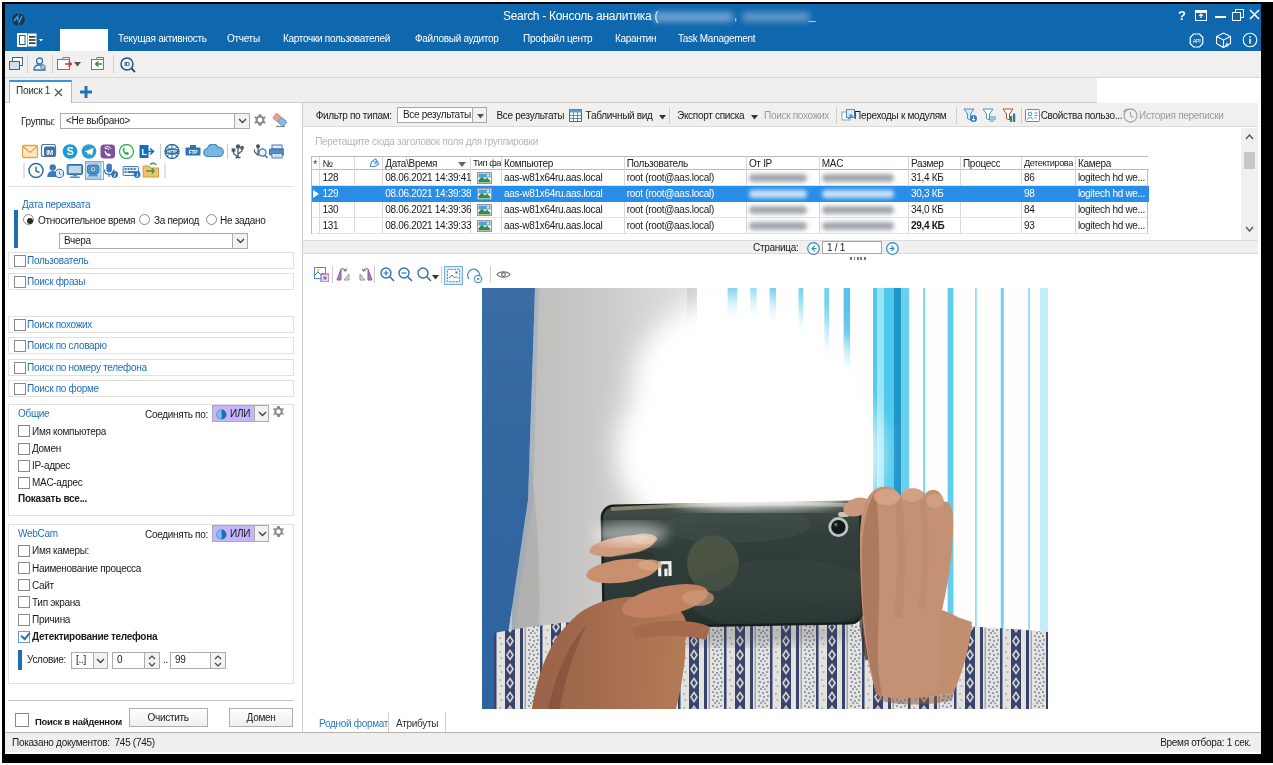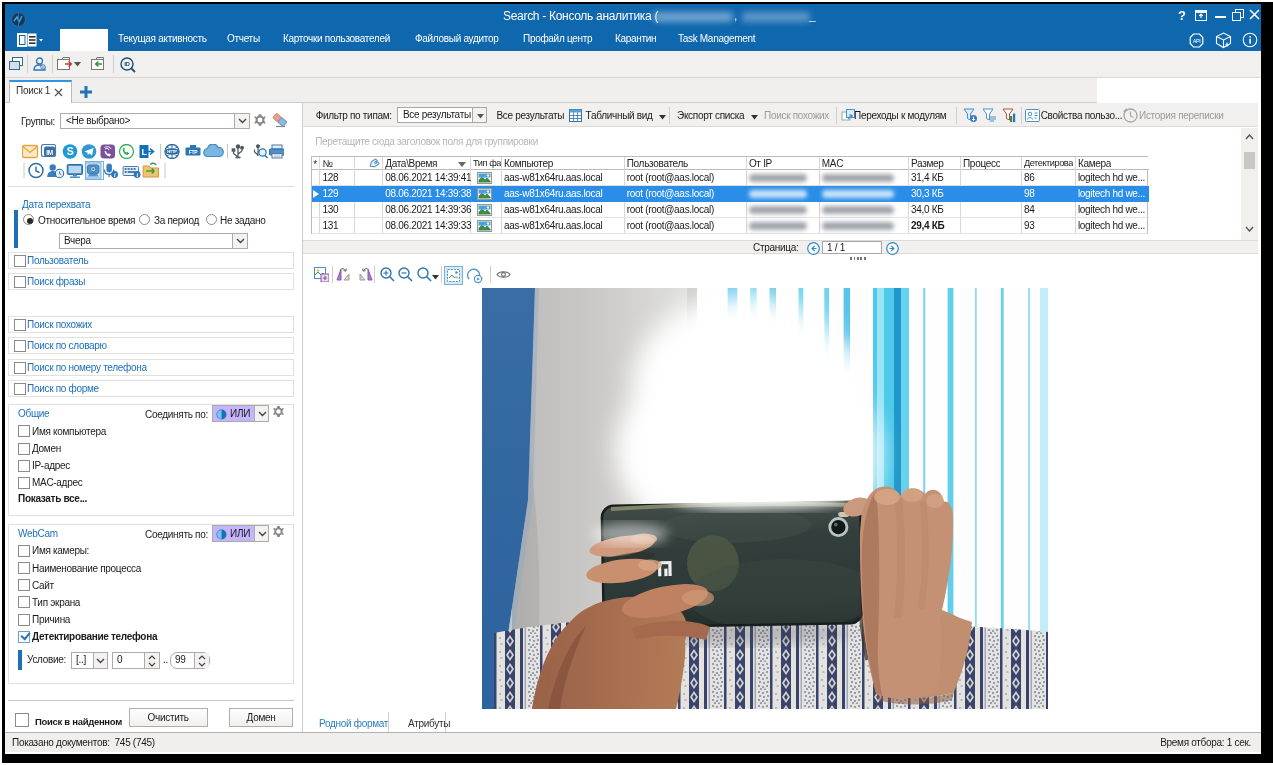--- a/index.html
+++ b/index.html
@@ -402,21 +402,21 @@
           </div>
         </div>
       <div class="abs spin" style="left:107px;top:549px;width:48px;">
           <span style="position:absolute;left:4px;top:1px;">0</span>
           <svg width="8" height="12" viewBox="0 0 8 12" style="position:absolute;right:3px;top:2px;z-index:2;">
             <path d="M1 4 L4 1 L7 4" stroke="#444" stroke-width="1.2" fill="none"></path>
             <path d="M1 8 L4 11 L7 8" stroke="#444" stroke-width="1.2" fill="none"></path>
           </svg>
         </div>
       <span class="abs" style="left:158px;top:551px;">..</span>
-      <div class="abs spin" style="left:165px;top:549px;width:40px;border-radius:7px;">
+      <div class="abs spin" style="left:165px;top:549px;width:56px;">
           <span style="position:absolute;left:4px;top:1px;">99</span>
           <svg width="8" height="12" viewBox="0 0 8 12" style="position:absolute;right:3px;top:2px;z-index:2;">
             <path d="M1 4 L4 1 L7 4" stroke="#444" stroke-width="1.2" fill="none"></path>
             <path d="M1 8 L4 11 L7 8" stroke="#444" stroke-width="1.2" fill="none"></path>
           </svg>
         </div>
       <div class="abs" style="left:3px;top:597px;width:286px;height:1px;background:#c8c6c4;"></div>
       <span class="abs cb" style="left:10px;top:610px;width:14px;height:14px;"></span>
       <span class="abs" style="left:30px;top:613px;font-weight:bold;font-size:9.5px;">Поиск в найденном</span>
       <div class="abs btn" style="left:123.7px;top:604.6px;width:79px;">Очистить</div>
@@ -863,20 +863,20 @@
           <ellipse cx="453" cy="213" rx="9" ry="7" fill="#d9a888" opacity="0.6"></ellipse>
         </g>
 
         <ellipse cx="148" cy="246" rx="38" ry="11" fill="#ffffff" opacity="0.5" filter="url(#b6)"></ellipse>
       </svg>
       </div>
 
       <div class="abs sep" style="left:85.1px;top:609px;height:20px;"></div>
       <div class="abs sep" style="left:142.2px;top:609px;height:20px;"></div>
       <span class="abs" style="left:16px;top:615px;color:#2d7dc0;">Родной формат</span>
-      <span class="abs" style="left:93px;top:615px;color:#333;margin-left:12px;">Атрибуты</span>
+      <span class="abs" style="left:93px;top:615px;color:#333;">Атрибуты</span>
     </div>
     <div class="abs" id="statusbar">
       <span class="abs" style="left:7px;top:4px;">Показано документов:&nbsp; 745 (745)</span>
       <span class="abs" style="right:10px;top:4px;">Время отбора: 1 сек.</span>
     </div>
   </div>
 </div>
 
 </body></html>

